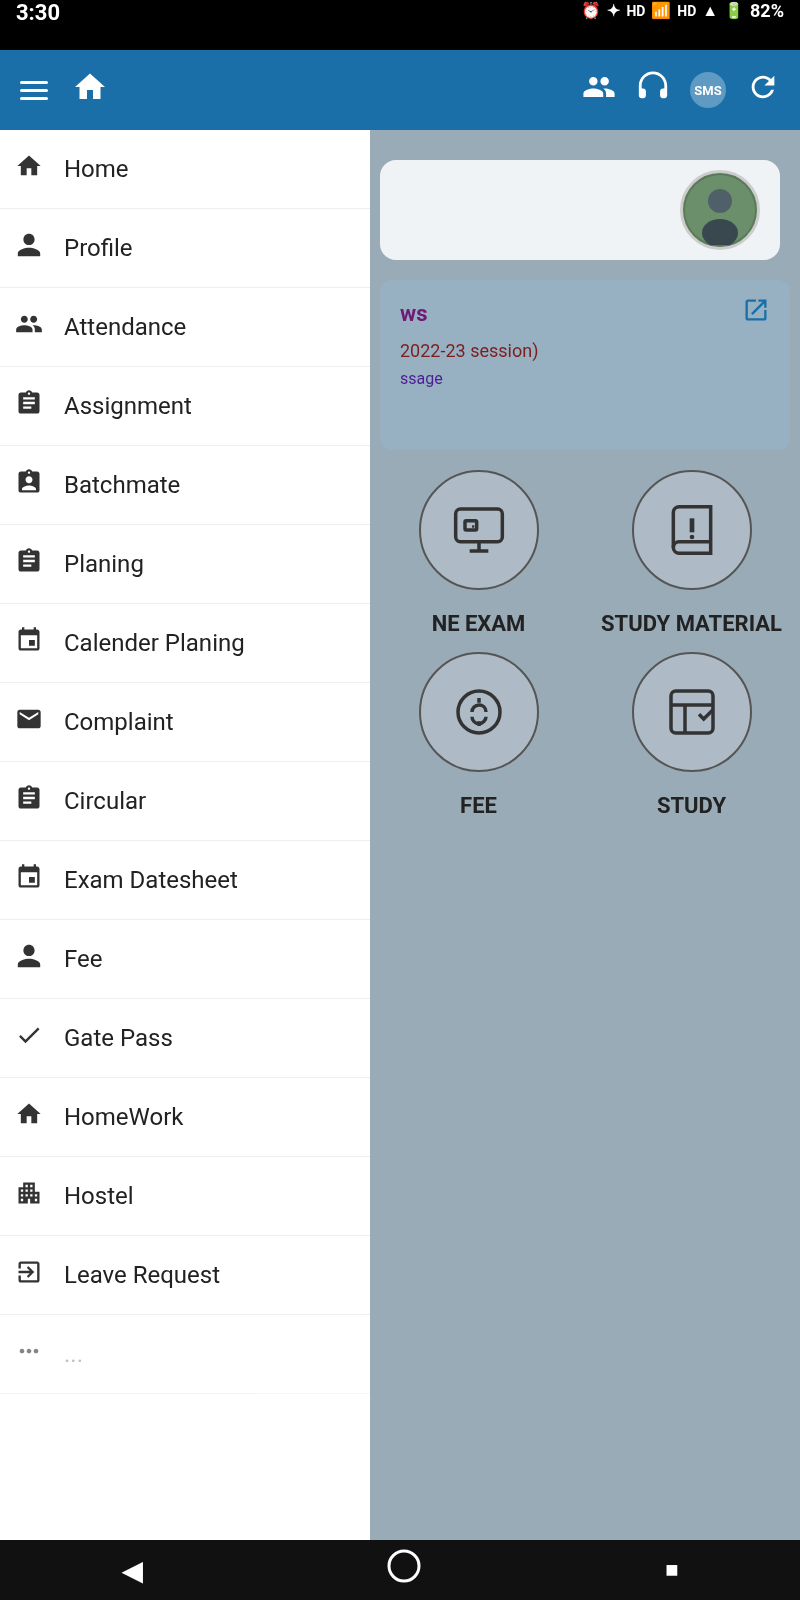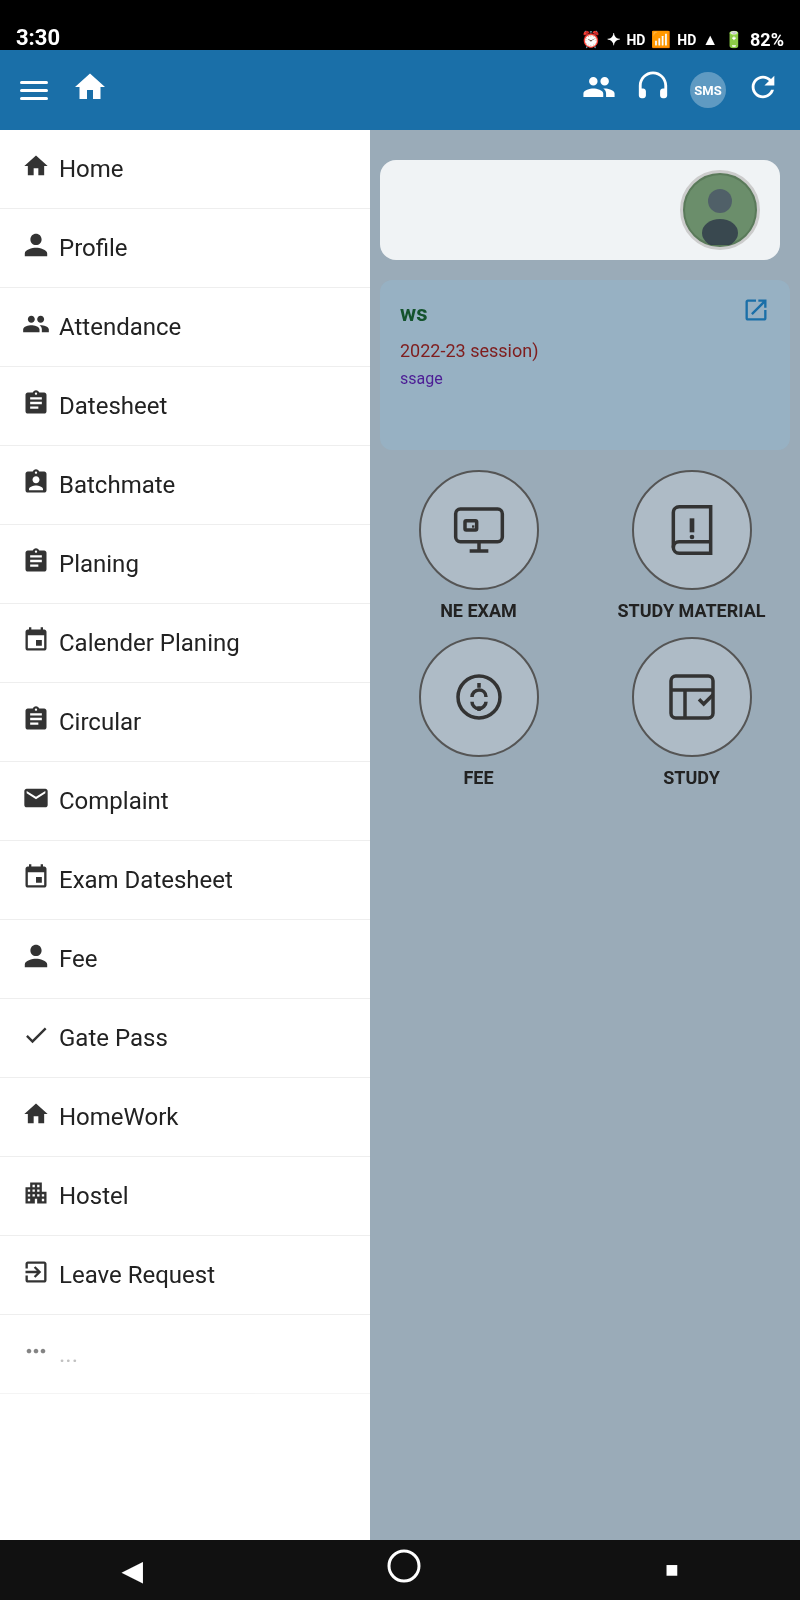--- a/index.html
+++ b/index.html
@@ -5,21 +5,21 @@
   <style>
     * { margin: 0; padding: 0; box-sizing: border-box; }
     body { width: 800px; height: 1600px; font-family: 'Roboto', Arial, sans-serif; background: #888; overflow: hidden; position: relative; }
 
     
     .status-bar {
       width: 100%;
       height: 50px;
       background: #000;
       display: flex;
-      align-items: flex-end;
+      align-items: flex-start;
       justify-content: space-between;
       padding: 0 16px;
       color: #fff;
       font-size: 22px;
       font-weight: bold;
       position: relative;
       z-index: 100;
     }
     .status-bar .time { font-size: 22px; font-weight: bold; }
     .status-icons { display: flex; align-items: center; gap: 6px; font-size: 16px; }
@@ -54,24 +54,24 @@
       width: 370px;
       height: 100%;
       background: #fff;
       overflow-y: auto;
       z-index: 50;
       flex-shrink: 0;
     }
     .sidebar-item {
       display: flex;
       align-items: center;
-      padding: 22px 19px;
+      padding: 22px 12px;
       border-bottom: 1px solid #eee;
       cursor: pointer;
-      gap: 6px;
+      gap: 18px;
     }
     .sidebar-icon { font-size: 26px; color: #333; width: 34px; text-align: center; flex-shrink: 0; }
     .sidebar-label { font-size: 24px; color: #222; }
 
     
     .right-content {
       flex: 1;
       background: #9aabb8;
       position: relative;
       overflow: hidden;
@@ -108,21 +108,21 @@
       border-radius: 12px;
       padding: 16px 20px;
       min-height: 170px;
     }
     .news-header {
       display: flex;
       justify-content: space-between;
       align-items: center;
       margin-bottom: 10px;
     }
-    .news-title { color: #14532d; font-size: 22px; font-weight: bold; text-align: center; }
+    .news-title { color: #701a75; font-size: 22px; font-weight: bold; text-align: center; }
     .news-external { color: #1a6fa8; font-size: 24px; }
     .news-session { color: #7f1d1d; font-size: 18px; margin-bottom: 8px; }
     .news-msg { color: #4c1d95; font-size: 16px; }
 
     
     .quick-grid {
       display: grid;
       grid-template-columns: 1fr 1fr;
       gap: 16px;
       margin: 10px;
@@ -138,21 +138,21 @@
       height: 120px;
       border-radius: 50%;
       border: 2px solid #555;
       display: flex;
       align-items: center;
       justify-content: center;
       background: rgba(255,255,255,0.2);
       font-size: 40px;
       color: #333;
     }
-    .quick-label { font-size: 18px; color: #222; font-weight: bold; text-align: center; }
+    .quick-label { font-size: 22px; color: #222; font-weight: bold; text-align: center; margin-top: 11px; }
 
     
     .bottom-nav {
       width: 100%;
       height: 60px;
       background: #111;
       display: flex;
       align-items: center;
       justify-content: space-around;
       position: absolute;
@@ -245,21 +245,21 @@
       </span>
       <span class="sidebar-label">Attendance</span>
     </div>
 
     <div class="sidebar-item">
       <span class="sidebar-icon">
         <svg width="28" height="28" viewBox="0 0 24 24" fill="#333">
             <path d="M19 3h-4.18C14.4 1.84 13.3 1 12 1s-2.4.84-2.82 2H5c-1.1 0-2 .9-2 2v14c0 1.1.9 2 2 2h14c1.1 0 2-.9 2-2V5c0-1.1-.9-2-2-2zm-7 0c.55 0 1 .45 1 1s-.45 1-1 1-1-.45-1-1 .45-1 1-1zm2 14H7v-2h7v2zm3-4H7v-2h10v2zm0-4H7V7h10v2z"></path>
           </svg>
       </span>
-      <span class="sidebar-label">Datesheet</span>
+      <span class="sidebar-label">Assignment</span>
     </div>
 
     <div class="sidebar-item">
       <span class="sidebar-icon">
         <svg width="28" height="28" viewBox="0 0 24 24" fill="#333">
             <path d="M19 3h-4.18C14.4 1.84 13.3 1 12 1s-2.4.84-2.82 2H5c-1.1 0-2 .9-2 2v14c0 1.1.9 2 2 2h14c1.1 0 2-.9 2-2V5c0-1.1-.9-2-2-2zm-7 0c.55 0 1 .45 1 1s-.45 1-1 1-1-.45-1-1 .45-1 1-1zm0 4c1.66 0 3 1.34 3 3s-1.34 3-3 3-3-1.34-3-3 1.34-3 3-3zm6 12H6v-1c0-2 4-3.1 6-3.1s6 1.1 6 3.1v1z"></path>
           </svg>
       </span>
       <span class="sidebar-label">Batchmate</span>
     </div>
@@ -278,33 +278,33 @@
         <svg width="28" height="28" viewBox="0 0 24 24" fill="#333">
             <path d="M17 12h-5v5h5v-5zM16 1v2H8V1H6v2H5c-1.11 0-1.99.9-1.99 2L3 19c0 1.1.89 2 2 2h14c1.1 0 2-.9 2-2V5c0-1.1-.9-2-2-2h-1V1h-2zm3 18H5V8h14v11z"></path>
           </svg>
       </span>
       <span class="sidebar-label">Calender Planing</span>
     </div>
 
     <div class="sidebar-item">
       <span class="sidebar-icon">
         <svg width="28" height="28" viewBox="0 0 24 24" fill="#333">
+            <path d="M20 4H4c-1.1 0-2 .9-2 2v12c0 1.1.9 2 2 2h16c1.1 0 2-.9 2-2V6c0-1.1-.9-2-2-2zm0 4l-8 5-8-5V6l8 5 8-5v2z"></path>
+          </svg>
+      </span>
+      <span class="sidebar-label">Complaint</span>
+    </div>
+
+    <div class="sidebar-item">
+      <span class="sidebar-icon">
+        <svg width="28" height="28" viewBox="0 0 24 24" fill="#333">
             <path d="M19 3h-4.18C14.4 1.84 13.3 1 12 1s-2.4.84-2.82 2H5c-1.1 0-2 .9-2 2v14c0 1.1.9 2 2 2h14c1.1 0 2-.9 2-2V5c0-1.1-.9-2-2-2zm-7 0c.55 0 1 .45 1 1s-.45 1-1 1-1-.45-1-1 .45-1 1-1zm2 14H7v-2h7v2zm3-4H7v-2h10v2zm0-4H7V7h10v2z"></path>
           </svg>
       </span>
       <span class="sidebar-label">Circular</span>
-    </div>
-
-    <div class="sidebar-item">
-      <span class="sidebar-icon">
-        <svg width="28" height="28" viewBox="0 0 24 24" fill="#333">
-            <path d="M20 4H4c-1.1 0-2 .9-2 2v12c0 1.1.9 2 2 2h16c1.1 0 2-.9 2-2V6c0-1.1-.9-2-2-2zm0 4l-8 5-8-5V6l8 5 8-5v2z"></path>
-          </svg>
-      </span>
-      <span class="sidebar-label">Complaint</span>
     </div>
 
     <div class="sidebar-item">
       <span class="sidebar-icon">
         <svg width="28" height="28" viewBox="0 0 24 24" fill="#333">
             <path d="M17 12h-5v5h5v-5zM16 1v2H8V1H6v2H5c-1.11 0-1.99.9-1.99 2L3 19c0 1.1.89 2 2 2h14c1.1 0 2-.9 2-2V5c0-1.1-.9-2-2-2h-1V1h-2zm3 18H5V8h14v11z"></path>
           </svg>
       </span>
       <span class="sidebar-label">Exam Datesheet</span>
     </div>

